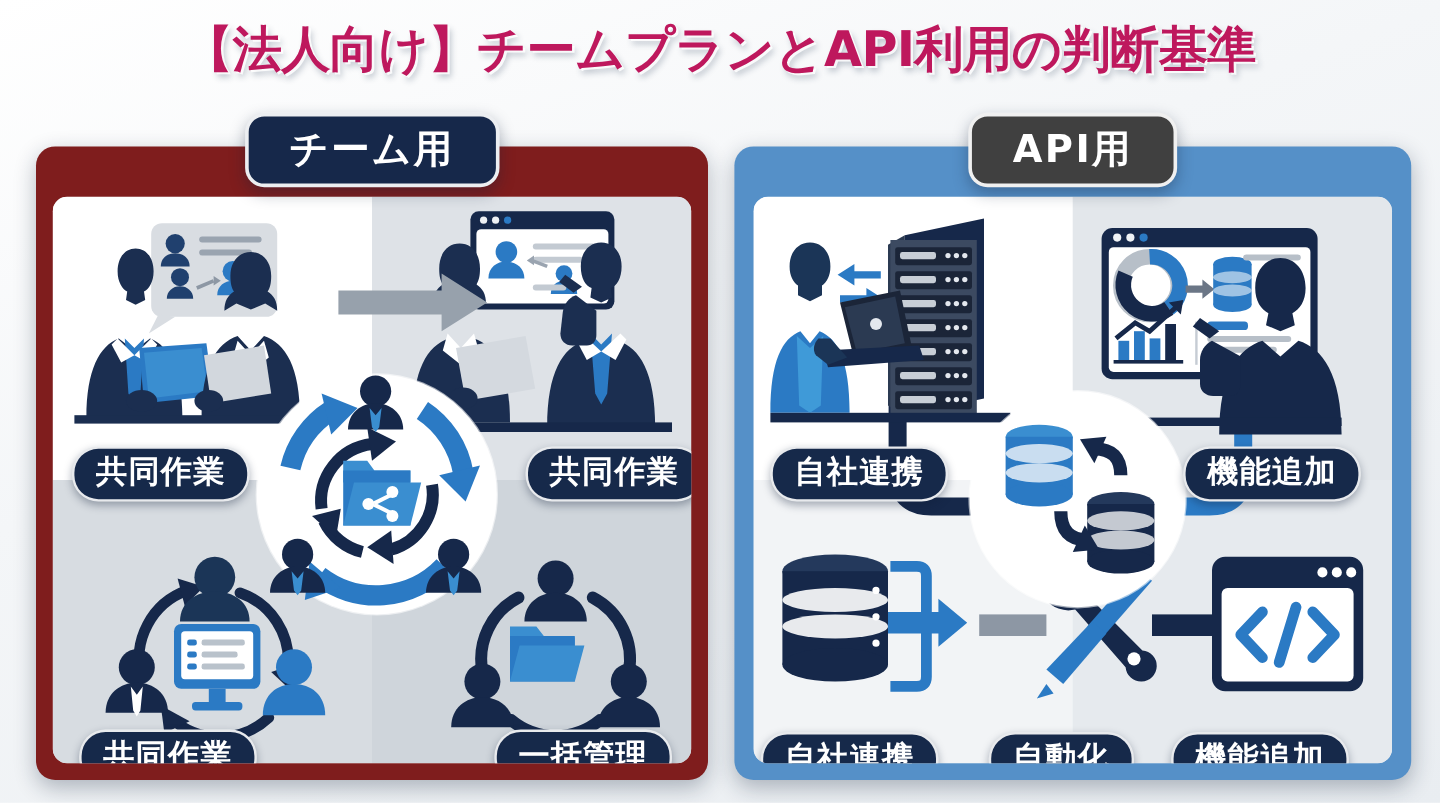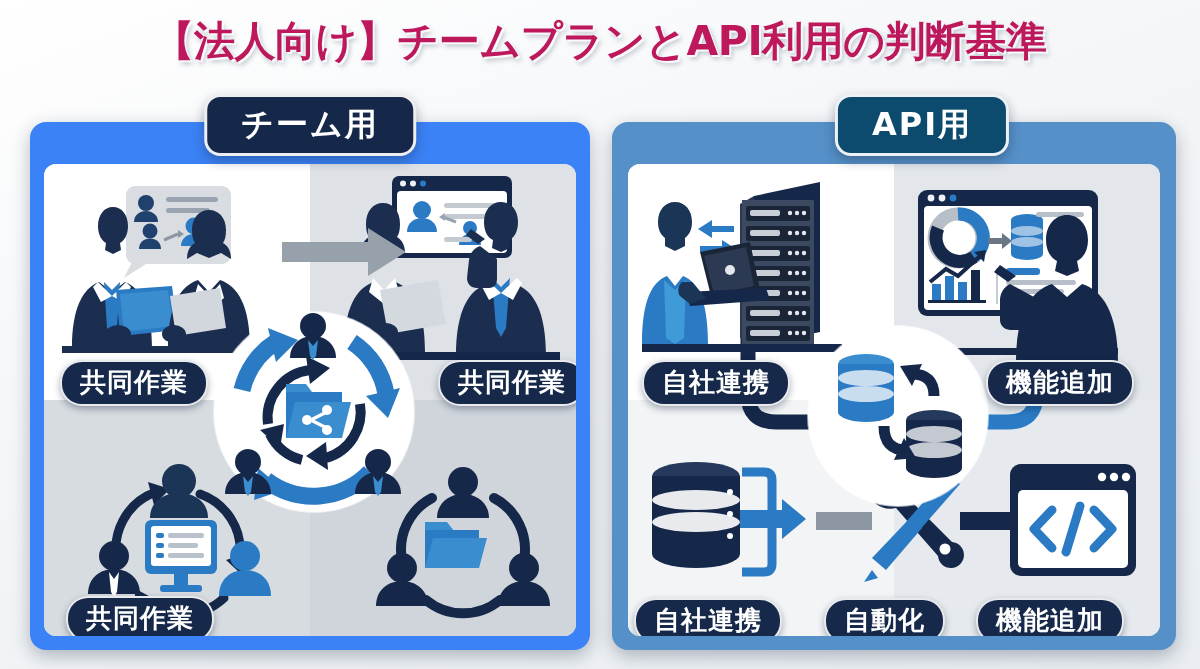--- a/index.html
+++ b/index.html
@@ -34,21 +34,21 @@
   }
 
   
   .panel {
     position: absolute;
     top: 122px;
     height: 528px;
     border-radius: 16px;
     overflow: visible;
   }
-  #panel-team  { left: 30px;  width: 560px; background: #3b82f6; box-shadow: 0 6px 18px rgba(20,35,60,0.30); }
+  #panel-team  { left: 30px;  width: 560px; background: #7f1d1d; box-shadow: 0 6px 18px rgba(20,35,60,0.30); }
   #panel-api   { left: 612px; width: 564px; background: #5590c8; box-shadow: 0 6px 18px rgba(20,35,60,0.30); }
 
   .panel-inner {
     position: absolute;
     left: 14px; right: 14px; top: 42px; bottom: 14px;
     border-radius: 12px;
     overflow: hidden;
     background: #eef1f4;
   }
   #panel-api .panel-inner { left: 16px; right: 16px; }
@@ -83,37 +83,38 @@
     font-weight: 900;
     color: #ffffff;
     letter-spacing: 2px;
     white-space: nowrap;
     border: 3px solid rgba(255,255,255,0.92);
     box-shadow: 0 5px 12px rgba(20,35,60,0.35);
     z-index: 25;
     line-height: 1;
   }
   #badge-team { background: #16284a; }
-  #badge-api  { background: #0c4a6e; margin-left: 28px; }
+  #badge-api  { background: #404040; }
 
   
   .pill {
     position: absolute;
     background: #16294a;
     color: #ffffff;
     font-size: 26px;
     font-weight: 800;
     letter-spacing: 1px;
     padding: 7px 18px 9px;
     border-radius: 22px;
     border: 2px solid rgba(255,255,255,0.9);
     box-shadow: 0 3px 7px rgba(15,30,55,0.35);
     white-space: nowrap;
     line-height: 1;
     z-index: 20;
+    margin-top: 12px;
   }
 
   
   .art { position: absolute; }
   svg { display: block; overflow: visible; }
 
   
   .center-circle {
     position: absolute;
     border-radius: 50%;
@@ -351,20 +352,21 @@
             <path d="M97 106 l14-7 1.5 3 -14 7z"></path>
             <path d="M97 110 l14 7 1.5-3 -14-7z"></path>
           </g>
         </g>
       </svg>
     </div>
 
     <div class="pill" style="left:16px; top:196px;">共同作業</div>
     <div class="pill" style="left:394px; top:196px;">共同作業</div>
     <div class="pill" style="left:22px; top:432px;">共同作業</div>
+    <div class="pill" style="left:368px; top:432px;">一括管理</div>
   </div>
 </section>
 
 <section class="panel" id="panel-api">
 
   <div class="panel-badge" id="badge-api">API用</div>
 
   <div class="panel-inner">
     <div class="quad-grid">
       <div class="quad q-tl"></div>

